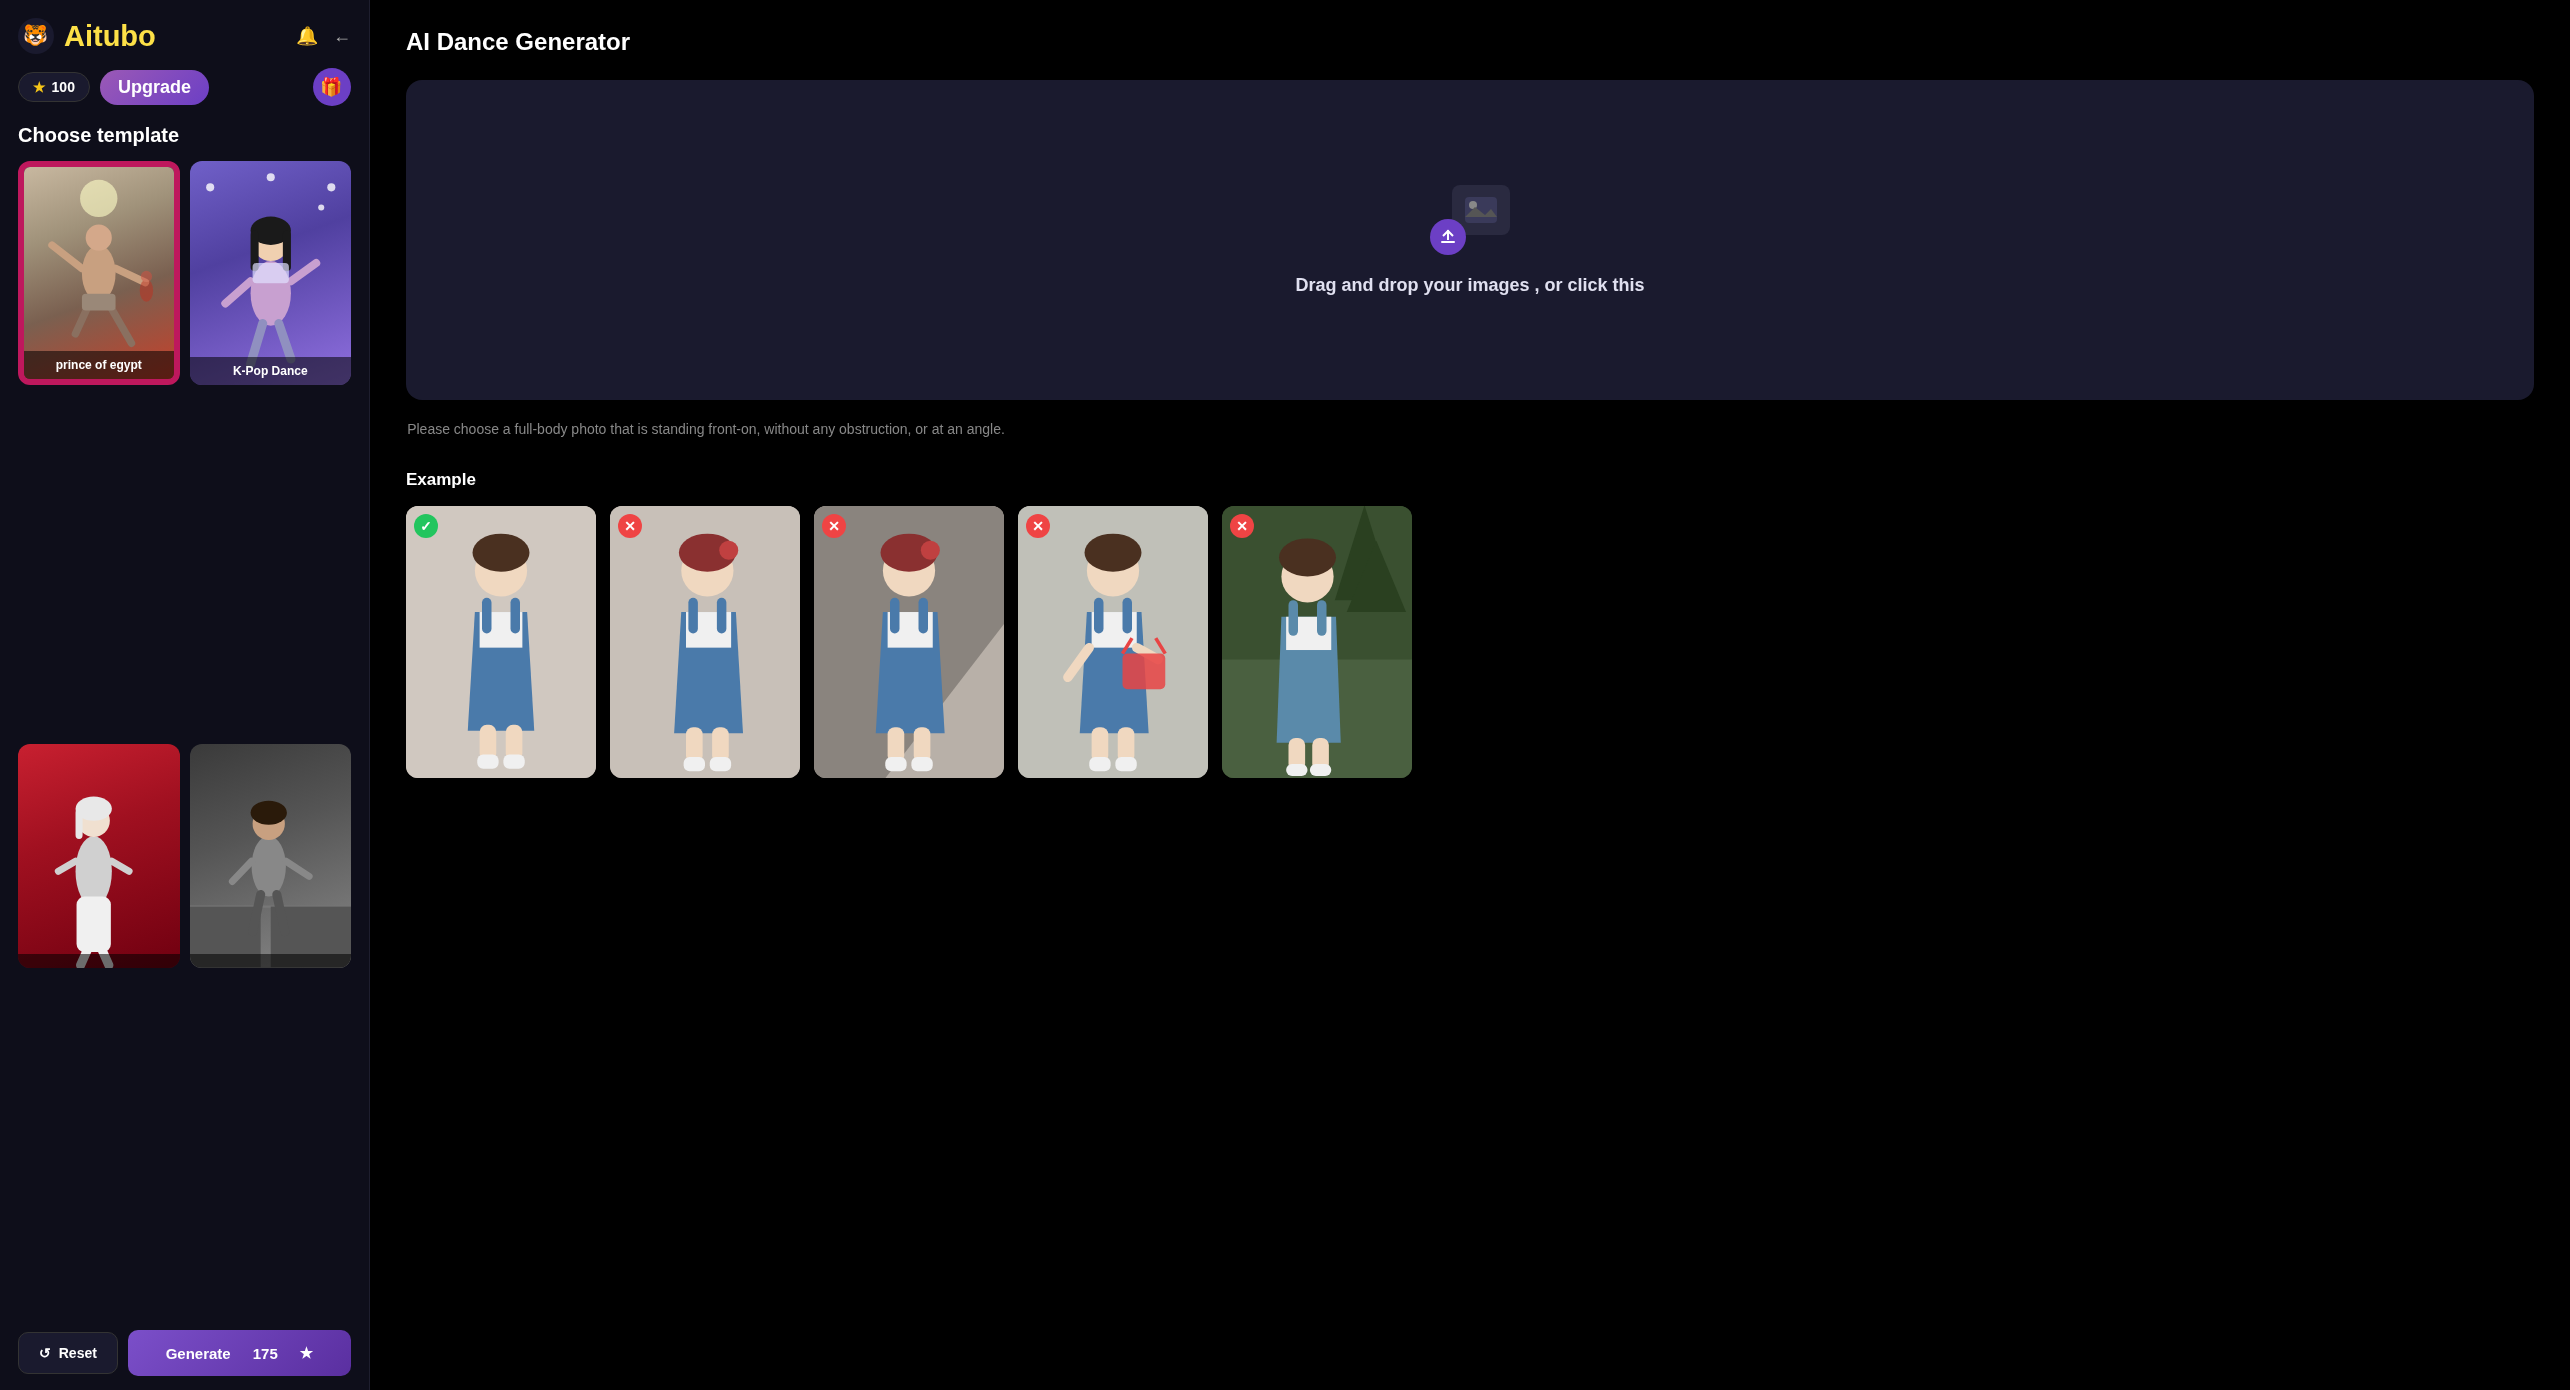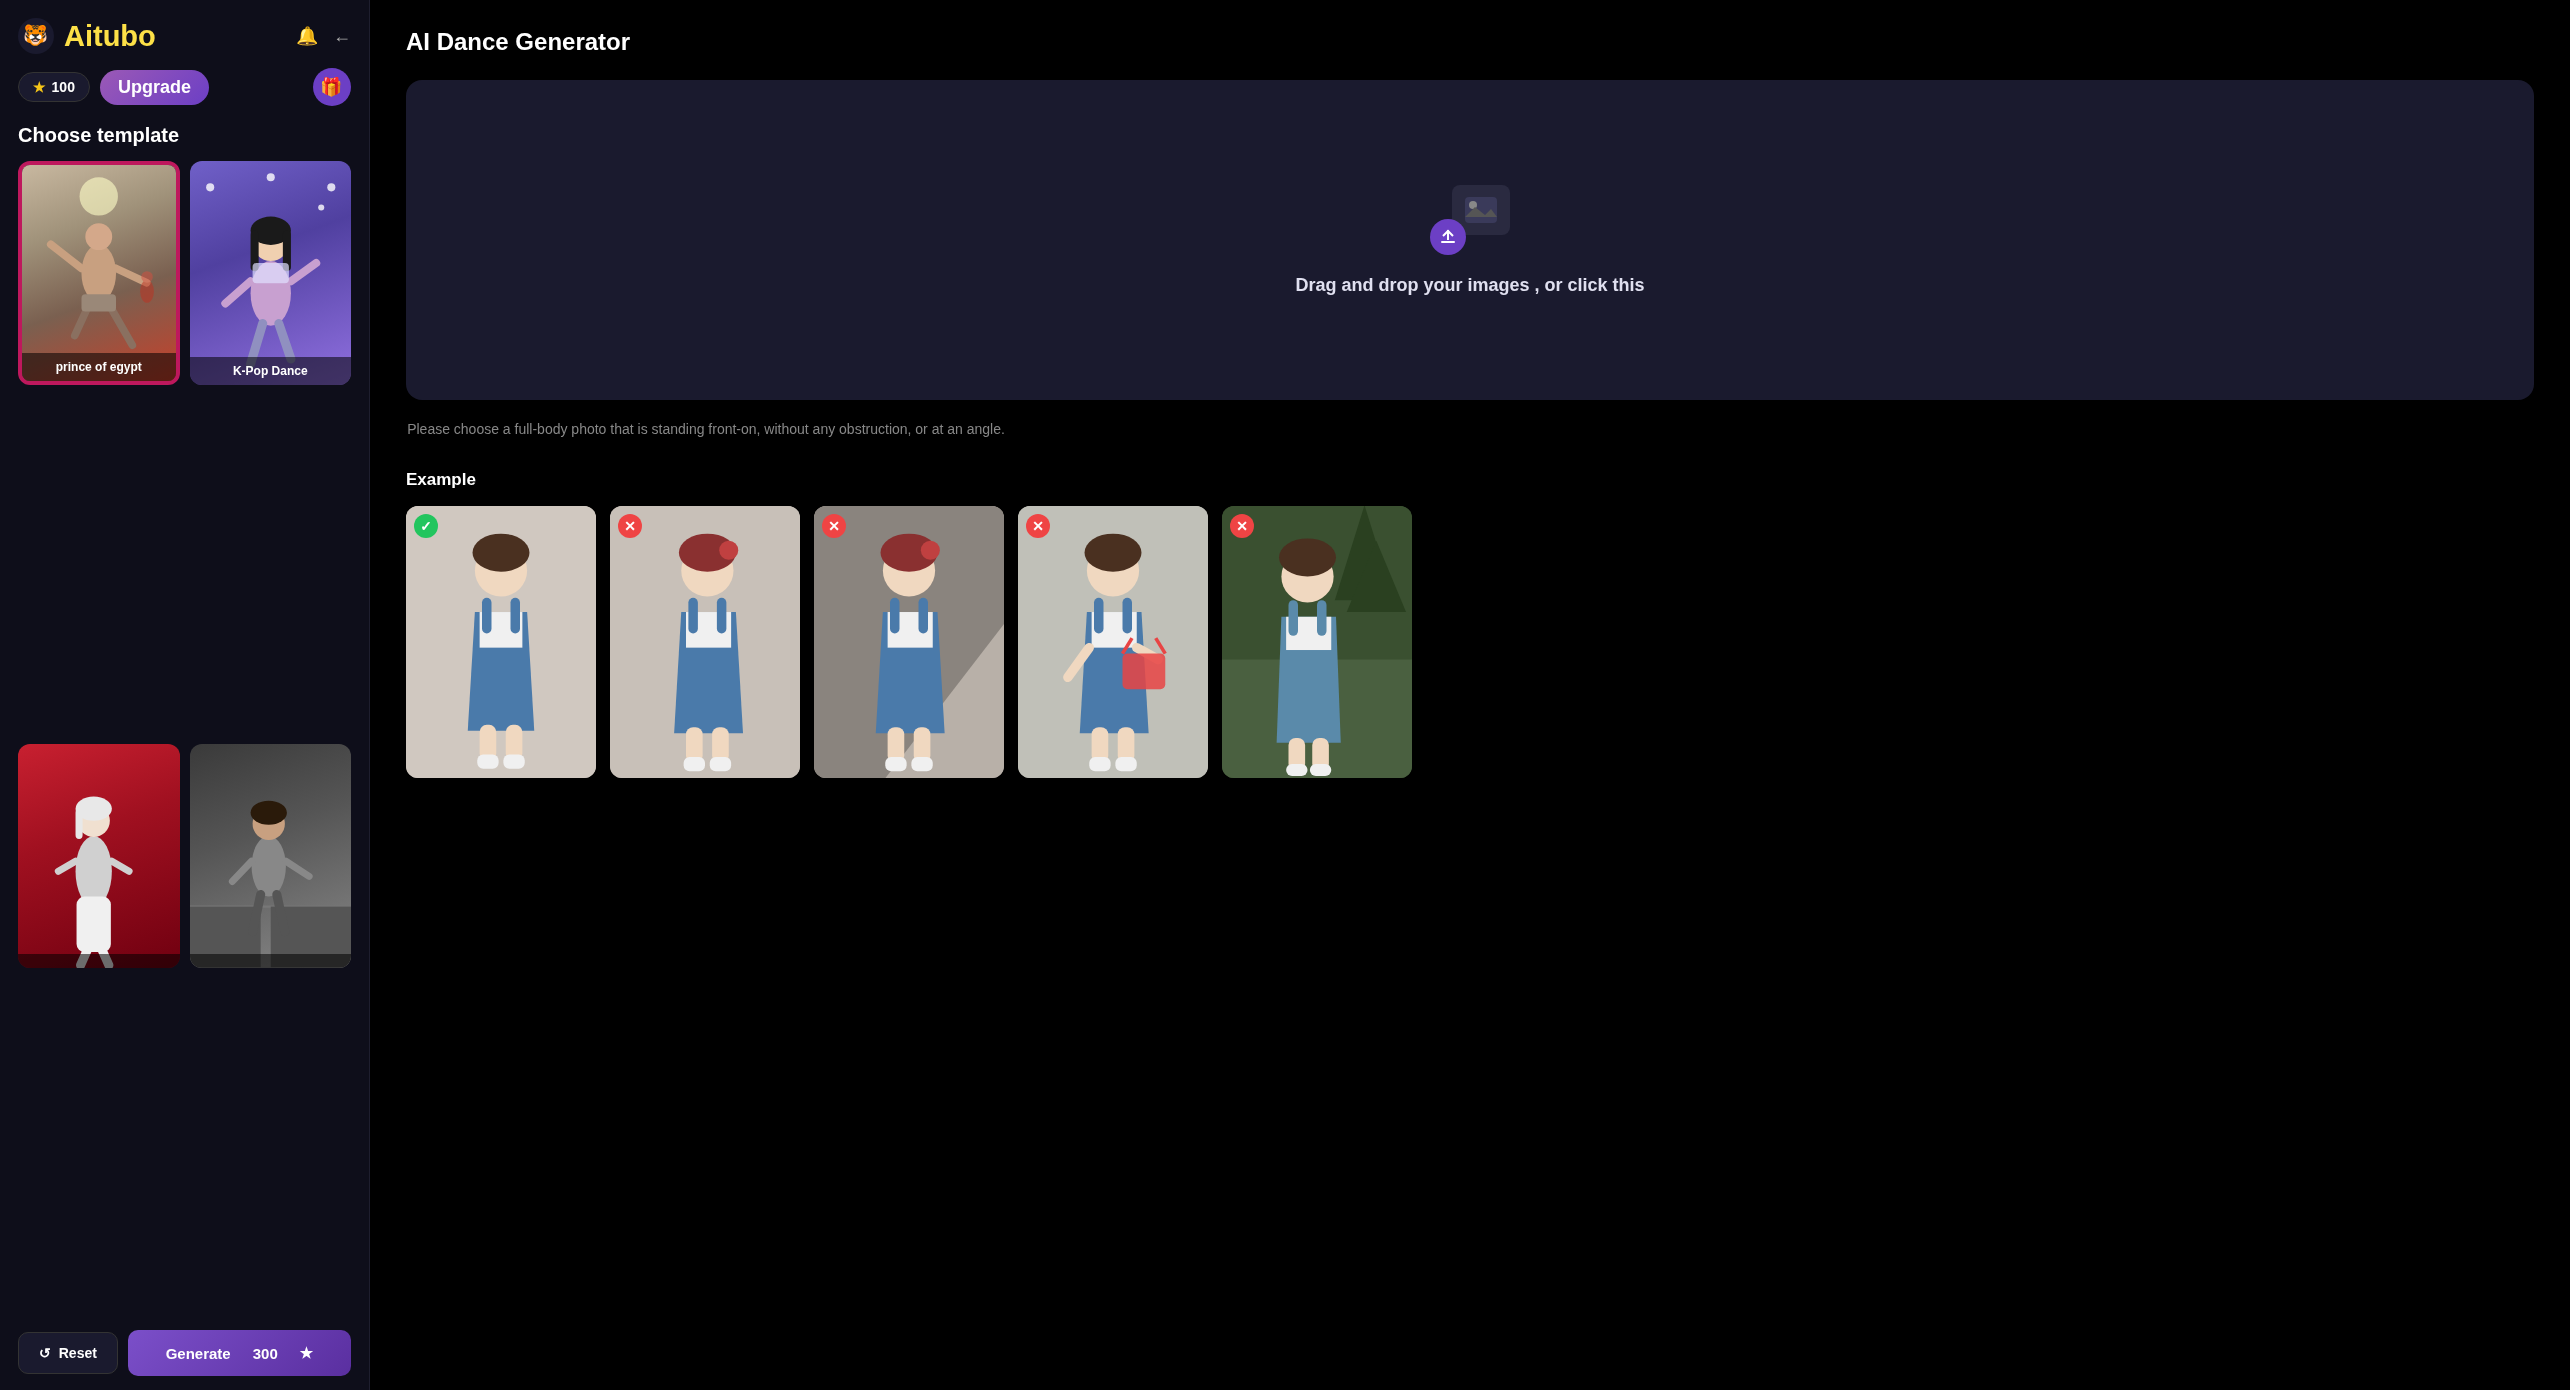--- a/index.html
+++ b/index.html
@@ -124,21 +124,21 @@
     .template-card {
       position: relative;
       border-radius: 12px;
       overflow: hidden;
       cursor: pointer;
       aspect-ratio: 0.72;
       background: #1a1a2e;
     }
 
     .template-card.selected {
-      border: 4px solid #be185d;
+      border: 6px solid #be185d;
     }
 
     
     .card-bg-1 {
       background: linear-gradient(160deg, #c8b8a0 0%, #a0927a 30%, #7a6050 60%, #c8402a 100%);
       width: 100%;
       height: 100%;
       display: flex;
       align-items: center;
       justify-content: center;
@@ -527,21 +527,21 @@
 
   </div>
 
   <div class="bottom-bar">
     <button class="reset-btn">
       <span>↺</span>
       <span>Reset</span>
     </button>
     <button class="generate-btn">
       <span>Generate</span>
-      <span>300</span>
+      <span>175</span>
       <span>★</span>
     </button>
   </div>
 
 </div>
 
 <div class="main-content">
 
   <h1 class="page-title">AI Dance Generator</h1>
 

